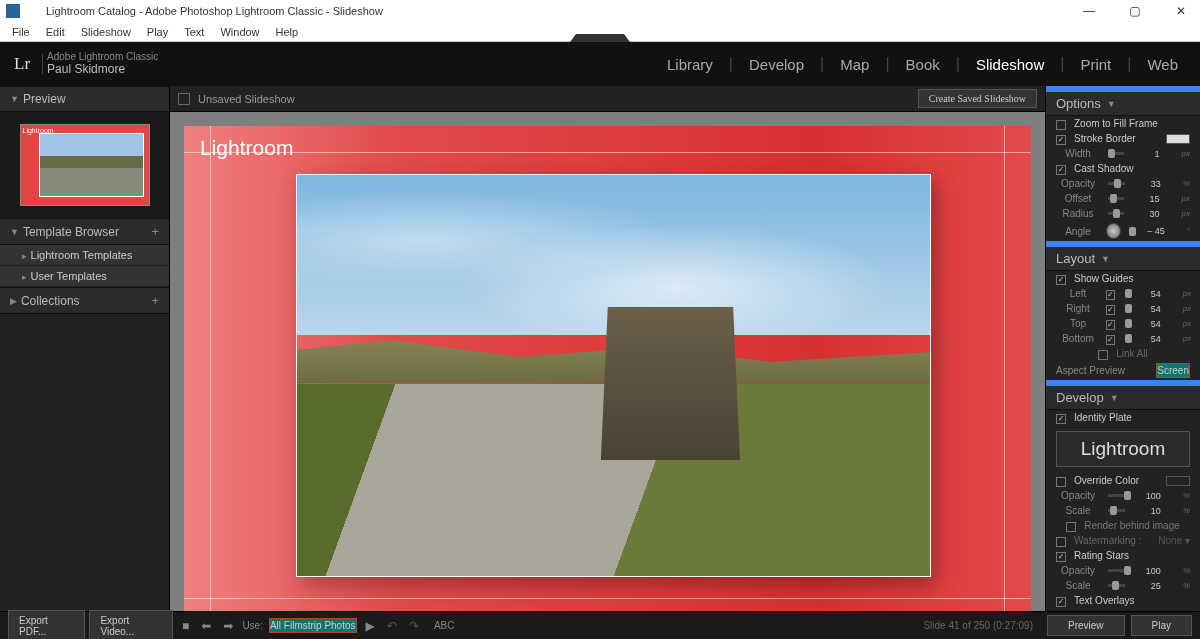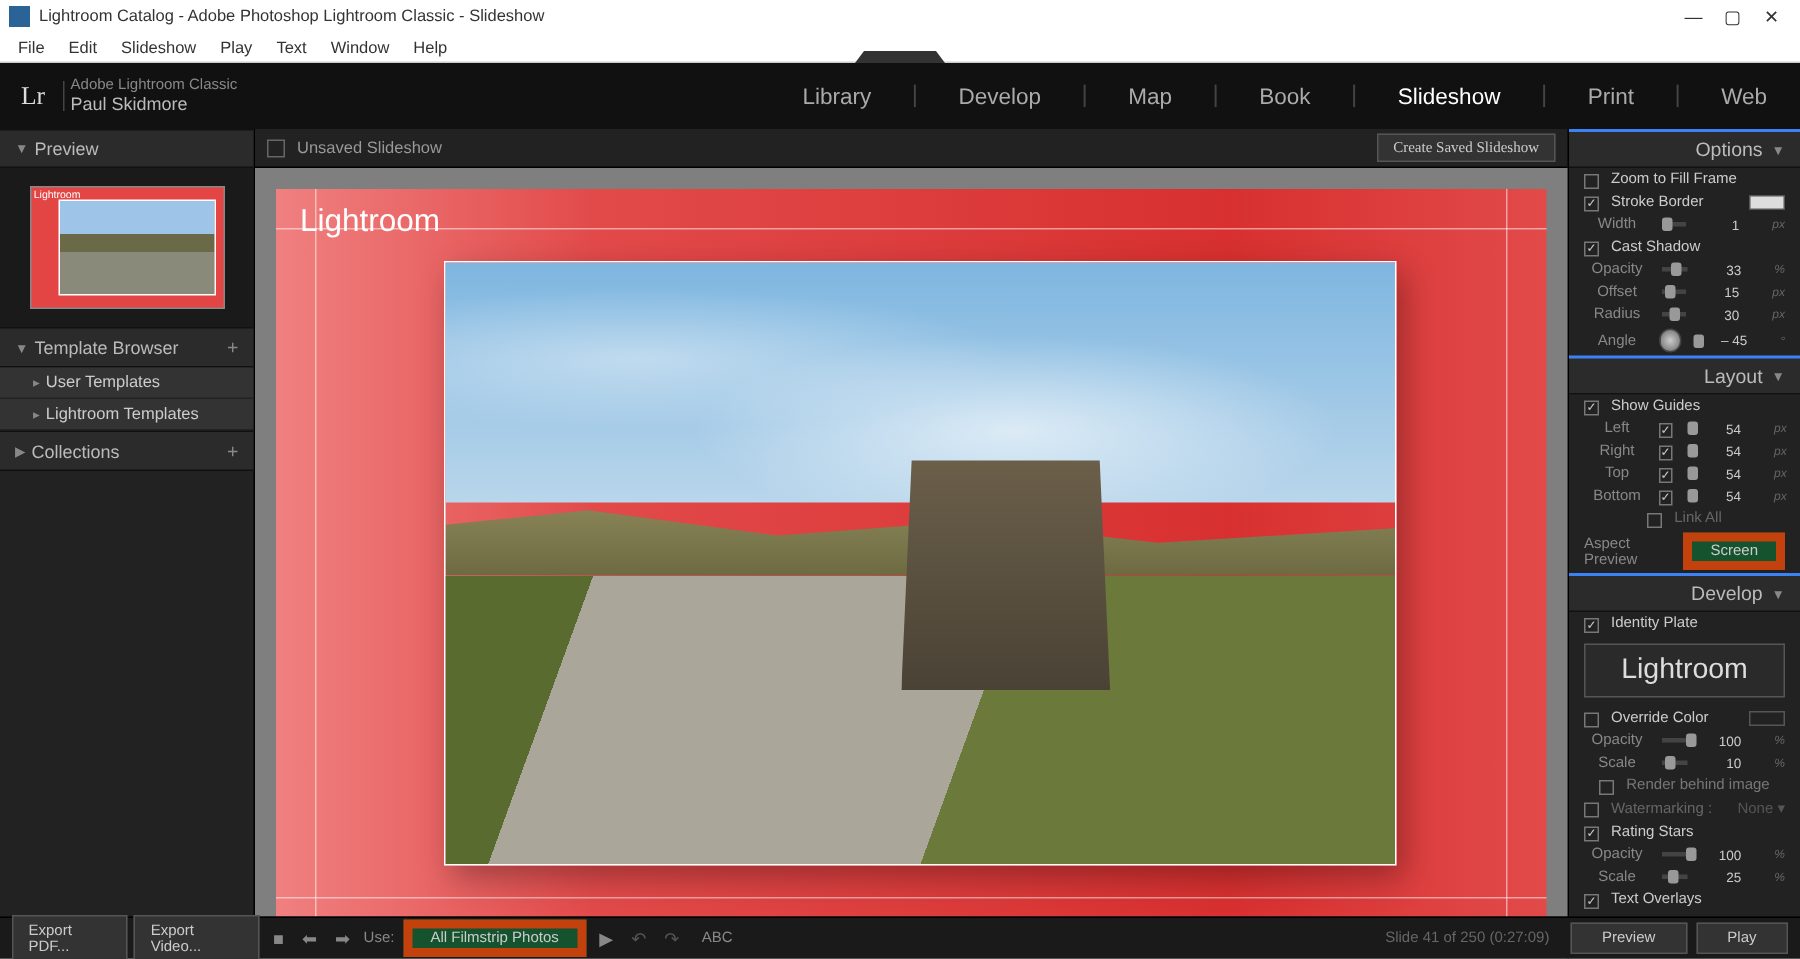--- a/index.html
+++ b/index.html
@@ -1,28 +1,28 @@
 <!DOCTYPE html>
 <html><head>
 <meta charset="utf-8">
 <style>
 * { margin:0; padding:0; box-sizing:border-box; font-family:'Segoe UI','Lucida Grande',sans-serif; user-select:none; }
 html,body { width:1200px; height:639px; background:#f0f0f0; overflow:hidden; }
-.titlebar { height:22px; background:#fff; display:flex; align-items:center; padding:0 6px; font-size:11px; color:#333; }
+.titlebar { height:22px; background:#fff; display:flex; align-items:center; padding:0 6px; font-size:11px; color:#333;gap:20px; }
 .titlebar .icon { width:14px; height:14px; background:#2a6496; margin-right:6px; display:inline-block; }
 .titlebar .spacer { flex:1; }
 .titlebar .win-btn { width:26px; text-align:center; font-size:12px; cursor:pointer; color:#333; }
 .menubar { height:20px; background:#fff; display:flex; align-items:center; padding:0 4px; font-size:11px; color:#333; border-bottom:1px solid #ccc; }
 .menubar span { padding:2px 8px; cursor:pointer; }
 .app { display:flex; height:597px; background:#1a1a1a; color:#ccc; font-size:11px; }
 .topbar { position:absolute; top:42px; left:0; right:0; height:44px; background:#111; display:flex; align-items:center; padding:0 14px; z-index:5; }
 .logo { font-family:Georgia,serif; font-size:17px; color:#ddd; border-right:1px solid #444; padding-right:12px; margin-right:4px; }
 .account { display:flex; flex-direction:column; line-height:1.15; font-size:10px; color:#888; }
 .account .name { color:#bbb; font-size:12px; }
-.modules { margin-left:auto; display:flex; gap:19px; align-items:center; }
+.modules { margin-left:auto; display:flex; gap:8px; align-items:center; }
 .modules .mod { color:#aaa; font-size:15px; padding:0 8px; cursor:pointer; }
 .modules .mod.active { color:#fff; }
 .modules .sep { color:#444; }
 .leftpanel { width:170px; background:#222; padding-top:44px; display:flex; flex-direction:column; border-right:1px solid #000; }
 .panelhead { display:flex; align-items:center; padding:5px 10px; background:#2b2b2b; color:#bbb; font-size:12px; border-top:1px solid #111; border-bottom:1px solid #111; }
 .panelhead .tri { margin-right:4px; font-size:9px; color:#888; }
 .panelhead .plus { margin-left:auto; color:#888; font-size:13px; }
 .thumbwrap { padding:12px; background:#1a1a1a; }
 .thumb { width:130px; height:82px; background:#e34444; border:1px solid #888; position:relative; margin:0 auto; }
 .thumb .tphoto { position:absolute; left:18px; top:8px; right:5px; bottom:8px; background:linear-gradient(#9ec5e8 0% 35%,#6a6a48 35% 55%,#8a8a7a 55% 100%); border:1px solid #fff; }
@@ -39,35 +39,35 @@
 .guide.v { width:1px; top:0; bottom:0; }
 .guide.h { height:1px; left:0; right:0; }
 .idplate { position:absolute; left:16px; top:10px; color:#fff; font-size:21px; font-weight:300; font-family:'Myriad Pro','Segoe UI',sans-serif; }
 .photo { position:absolute; left:112px; top:48px; right:100px; bottom:48px; border:1px solid #fff; box-shadow:5px 8px 20px rgba(0,0,0,0.3); overflow:hidden; }
 .sky { height:40%; background:linear-gradient(#7eb6e0,#b9d6eb); position:relative; }
 .sky::after { content:""; position:absolute; inset:0; background:radial-gradient(ellipse at 60% 70%, rgba(255,255,255,0.6), transparent 40%), radial-gradient(ellipse at 20% 40%, rgba(255,255,255,0.4), transparent 35%); }
 .hills { height:12%; background:linear-gradient(#8a8658,#6d6a42); clip-path:polygon(0 30%,15% 10%,35% 45%,55% 25%,75% 55%,100% 35%,100% 100%,0 100%); }
 .ground { height:48%; background:linear-gradient(110deg,#5a6b2f 0 14%,#aaa79a 14% 55%,#6b7a3a 55% 100%); position:relative; }
 .ground::before{ content:""; position:absolute; left:48%; top:-40%; width:22%; height:80%; background:linear-gradient(#6b5f4a,#4a4235); clip-path:polygon(0 100%,100% 100%,95% 0,5% 0);}  
 .rightpanel { width:155px; background:#222; padding-top:44px; overflow:hidden; border-left:1px solid #000; }
-.rhead { display:flex; align-items:center; justify-content:flex-end; padding:4px 10px; background:#2b2b2b; color:#bbb; font-size:13px; border-top:2px solid #3b82f6; border-bottom:1px solid #111; }
+.rhead { display:flex; align-items:center; padding:4px 10px; background:#2b2b2b; color:#bbb; font-size:13px; border-top:6px solid #3b82f6; border-bottom:1px solid #111; }
 .rhead .tri { margin-left:6px; font-size:9px; color:#888; }
 .rrow { display:flex; align-items:center; padding:2px 10px; font-size:10px; color:#999; gap:4px; }
 .chk { width:10px; height:10px; border:1px solid #777; display:inline-flex; align-items:center; justify-content:center; font-size:8px; color:#ccc; margin-right:4px; position:relative; top:1px; }
 .chk.on::after { content:"✓"; }
 .lbl { flex:0 0 44px; text-align:center; color:#888; }
 .sldr { flex:1; height:3px; background:#444; position:relative; margin:0 4px; cursor:pointer; }
 .sldr .knob { position:absolute; top:-3px; width:7px; height:9px; background:#999; border-radius:2px; }
 .val { flex:0 0 28px; text-align:right; color:#ccc; font-size:9px; }
 .unit { color:#666; font-size:8px; margin-left:18px;font-style:italic; }
 .rrow.check { color:#ccc; }
 .swatch { width:24px; height:10px; background:#ddd; border:1px solid #555; margin-left:auto; }
 .anglewheel { width:16px;height:16px;border-radius:50%;background:radial-gradient(circle,#ccc,#666);border:1px solid #444;margin-left:2px; }
 .idbox { margin:6px 10px; height:36px; border:1px solid #555; background:#2a2a2a; display:flex; align-items:center; justify-content:center; color:#ddd; font-size:19px; font-weight:300; cursor:pointer; }
-.select { background:#14532d; border:6px solid #c2410c; color:#ccc; padding:1px 12px; font-size:10px; margin-left:auto; cursor:pointer; }
+.select { background:#0f766e; border:1px solid #c2410c; color:#ccc; padding:1px 0; font-size:10px; margin-left:auto; cursor:pointer; }
 .bottombar { position:absolute; left:0; right:0; bottom:0; height:28px; background:#1a1a1a; display:flex; align-items:center; padding:0 8px; gap:6px; color:#888; font-size:10px; border-top:1px solid #000; z-index:6; }
 .bottombar .btn { background:#333; border:1px solid #555; padding:4px 10px; color:#ccc; font-size:10px; cursor:pointer; }
 .bottombar .ctrl { color:#888; cursor:pointer; font-size:12px; padding:0 3px; }
 .bottombar .spacer { flex:1; }
 .bottombar .bigbtn { background:#333; border:1px solid #555; padding:4px 20px; color:#ccc; font-size:10px; cursor:pointer; }
 .toggle-tab { position:absolute; top:34px; left:50%; transform:translateX(-50%); width:60px; height:8px; background:#333; clip-path:polygon(10% 0,90% 0,100% 100%,0 100%); z-index:7; cursor:pointer; }
 .leftgroup{display:flex;gap:4px;width:165px;}
 </style>
 </head>
 <body>
@@ -126,22 +126,22 @@
       <div class="thumb">
         <span class="tlabel">Lightroom</span>
         <div class="tphoto"></div>
       </div>
     </div>
     <div class="panelhead">
       <span class="tri">▼</span>
       <span>Template Browser</span>
       <span class="plus">+</span>
     </div>
+    <div class="tree-item">Lightroom Templates</div>
     <div class="tree-item">User Templates</div>
-    <div class="tree-item">Lightroom Templates</div>
     <div class="panelhead">
       <span class="tri">▶</span>
       <span>Collections</span>
       <span class="plus">+</span>
     </div>
   </div>
 
   <div class="center">
     <div class="centerbar">
       <span class="cb-chk"></span>

